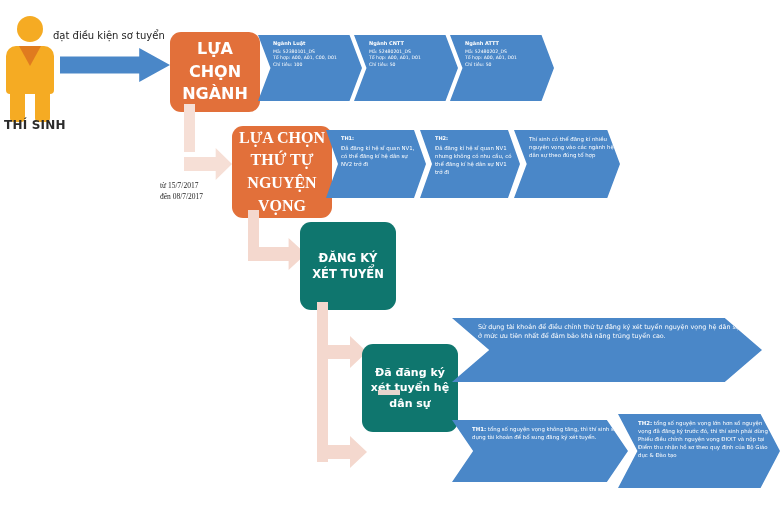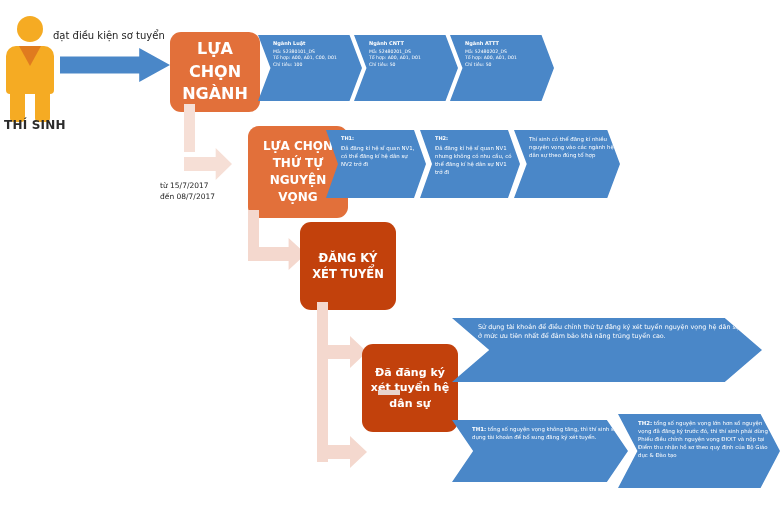--- a/index.html
+++ b/index.html
@@ -44,24 +44,24 @@
   }
 
   
   .box{
     position:absolute;border-radius:11px;
     display:flex;align-items:center;justify-content:center;
     text-align:center;color:#ffffff;font-weight:bold;
     line-height:1.42;padding:4px 6px;
   }
   .box-orange{background:#e2703a;}
-  .box-rose{background:#c2410c;}
+  .box-rose{background:#0f766e;}
 
   #box-luachonnganh{left:170px;top:32px;width:78px;height:72px;font-size:16px;}
-  #box-luachonthutu{left:248px;top:126px;width:88px;height:84px;font-size:12px;}
+  #box-luachonthutu{left:232px;top:126px;width:88px;height:84px;font-size:16px;font-family:Liberation Serif, serif;}
   #box-dangkyxettuyen{left:300px;top:222px;width:84px;height:80px;font-size:11.5px;}
   #box-dadangky{left:362px;top:312px;width:84px;height:80px;font-size:11px;margin-top:32px;}
   #box-dangkymoi{left:362px;top:410px;width:84px;height:82px;font-size:11px;}
 
   
   .chev{
     position:absolute;background:#4a87c8;color:#ffffff;
     clip-path:polygon(0 0,88% 0,100% 50%,88% 100%,0 100%,12% 50%);
     padding:5px 6px 5px 15px;box-sizing:border-box;
     font-size:4.6px;line-height:1.5;
@@ -103,21 +103,21 @@
   #c3-a2{left:317px;top:436px;width:50px;height:32px;background:#f4d8ce;
         clip-path:polygon(0 28%,66% 28%,66% 0,100% 50%,66% 100%,66% 72%,0 72%);}
 
   
   #notch1{left:378px;top:390px;width:22px;height:5px;background:#e7d4cd;}
 
   .date-note{
     position:absolute;left:160px;top:180px;width:78px;
     font-size:7.5px;color:#1d1d1d;line-height:1.5;
   }
-  .date-note span{display:block;white-space:nowrap;}
+  .date-note span{display:block;white-space:nowrap;font-family:Liberation Serif, serif;}
 </style>
 </head>
 <body>
 
 <div id="canvas">
 
   <div class="abs" style="left:0;top:0;width:80px;height:135px;">
     <div class="person-head"></div>
     <div class="person-body"></div>
     <div class="person-collar"></div>

